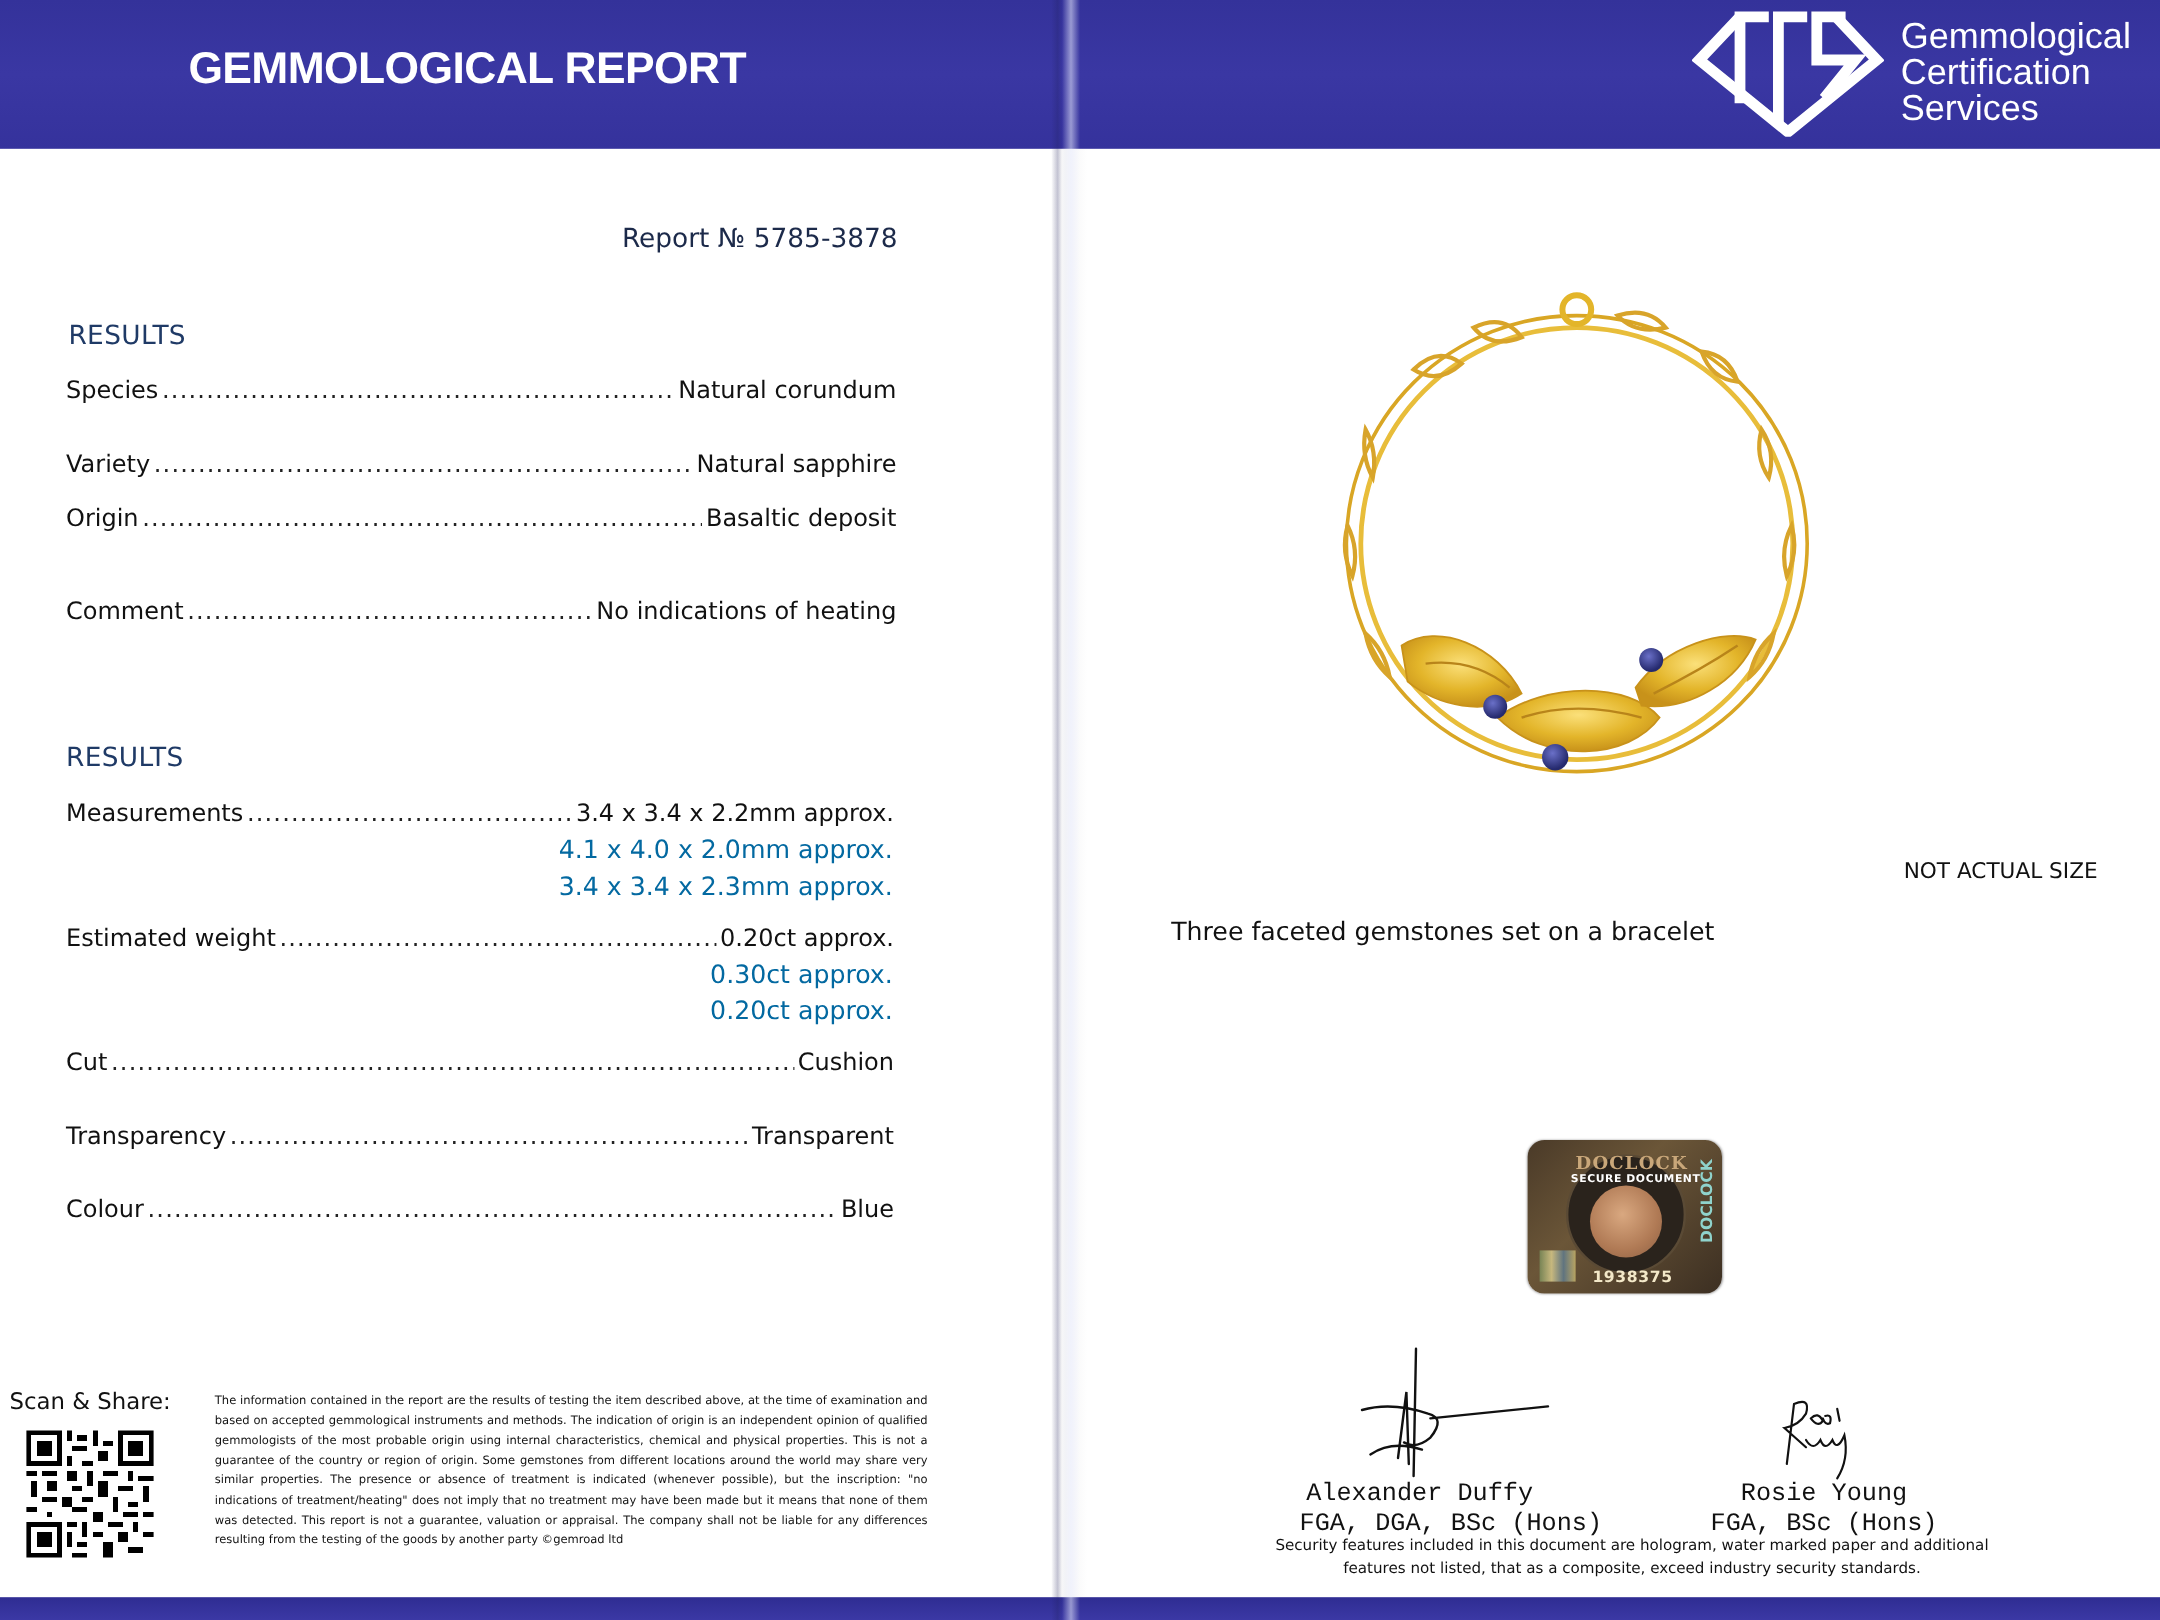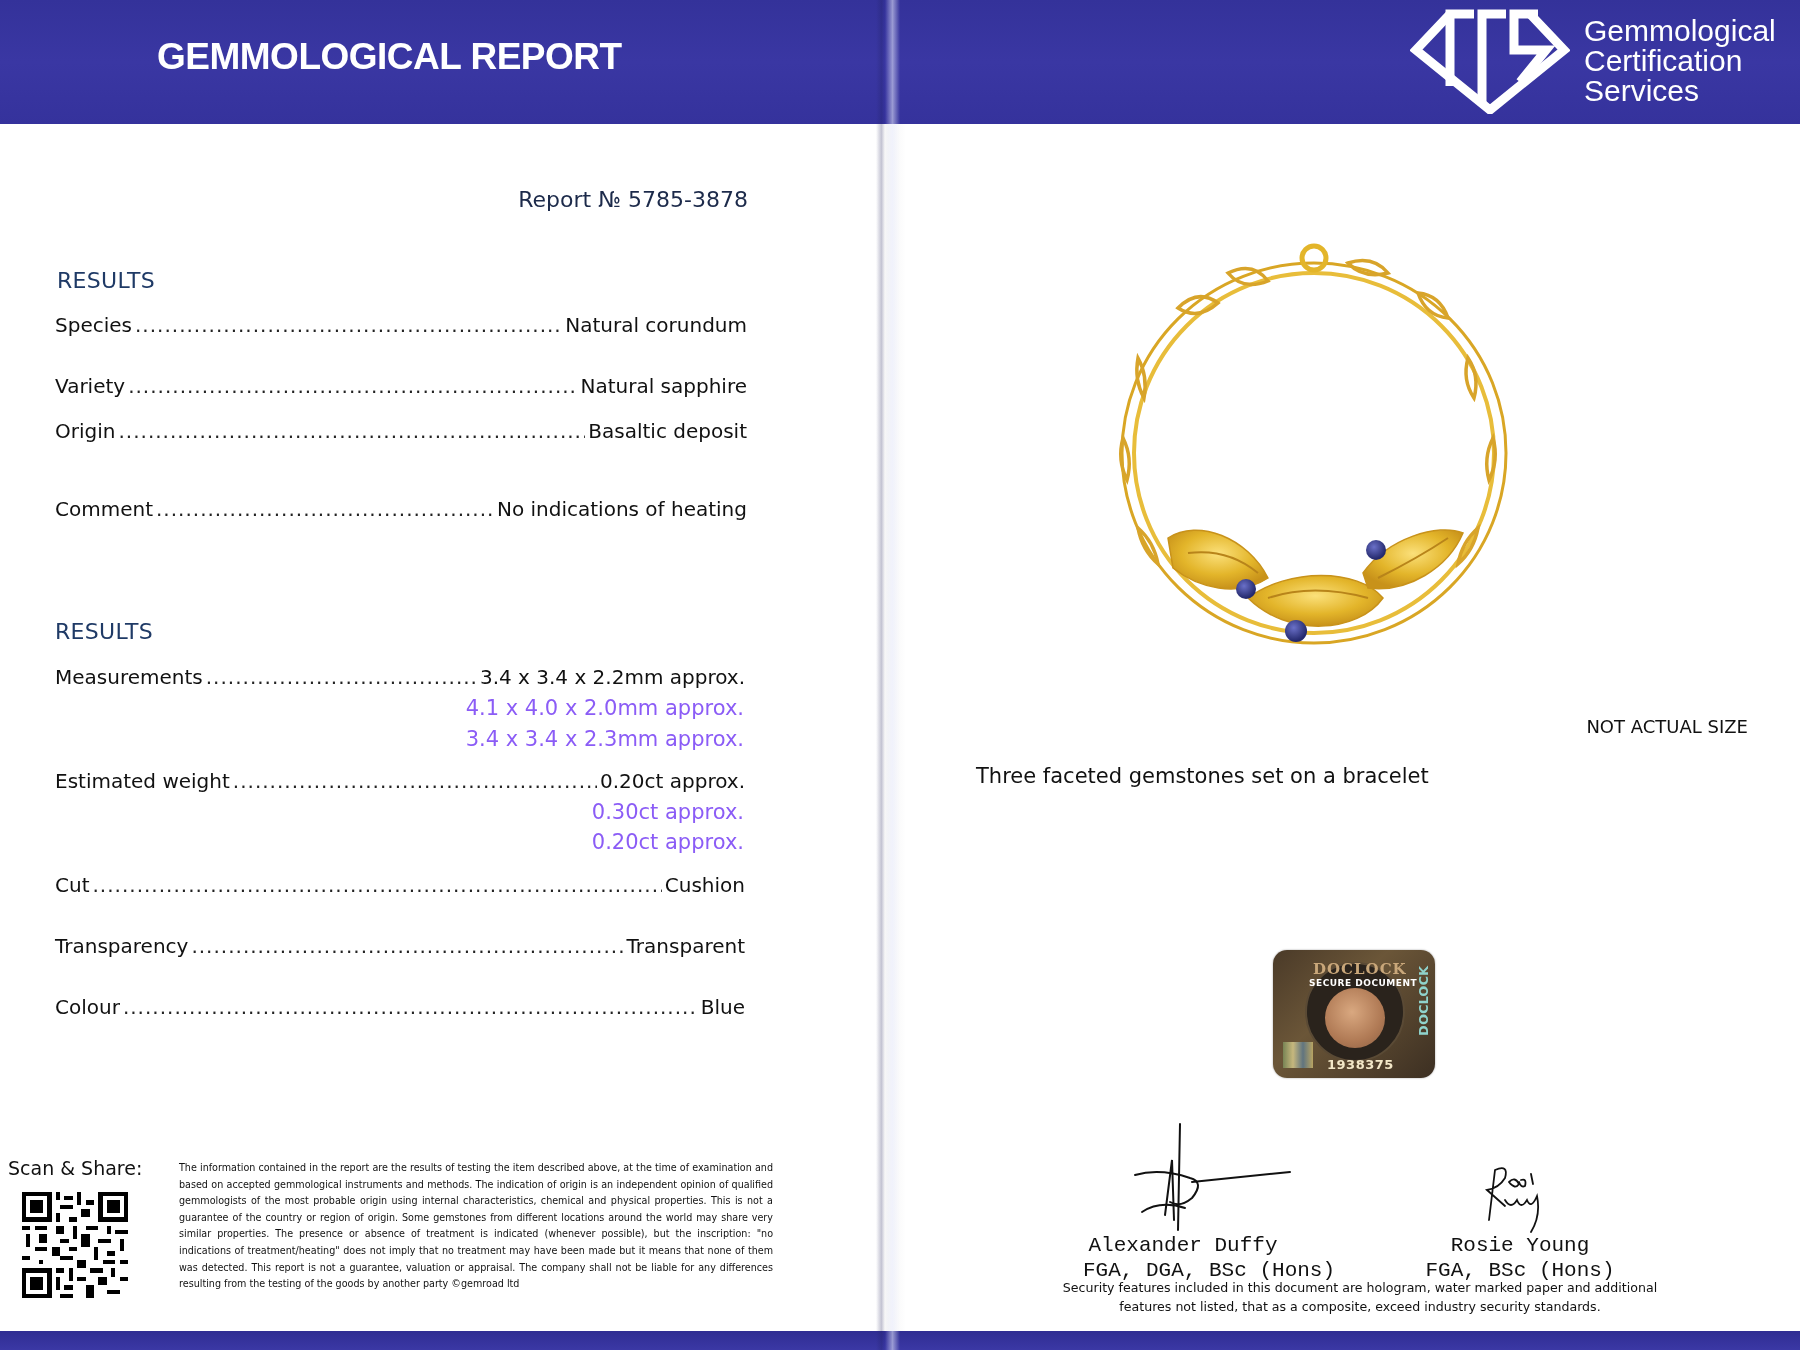--- a/index.html
+++ b/index.html
@@ -57,21 +57,21 @@
   .field-row .dots {
     flex: 1; overflow: hidden; white-space: nowrap; margin: 0 3px;
     letter-spacing: 1px; color: #222;
   }
   .field-row .dots::before {
     content: "....................................................................................................................................................................................................";
   }
   .field-row .value { white-space: nowrap; text-align: right; }
   .extra-value {
     position: absolute; right: 1056px; font-family: "DejaVu Sans", sans-serif;
-    font-size: 21px; color: #8b5cf6; white-space: nowrap;
+    font-size: 21px; color: #0369a1; white-space: nowrap;
   }
 
   
   .scan-label {
     position: absolute; left: 8px; top: 1157px;
     font-family: "DejaVu Sans", sans-serif; font-size: 19px; color: #111;
   }
   .qr { position: absolute; left: 22px; top: 1192px; width: 106px; height: 106px; }
 
   .disclaimer {

